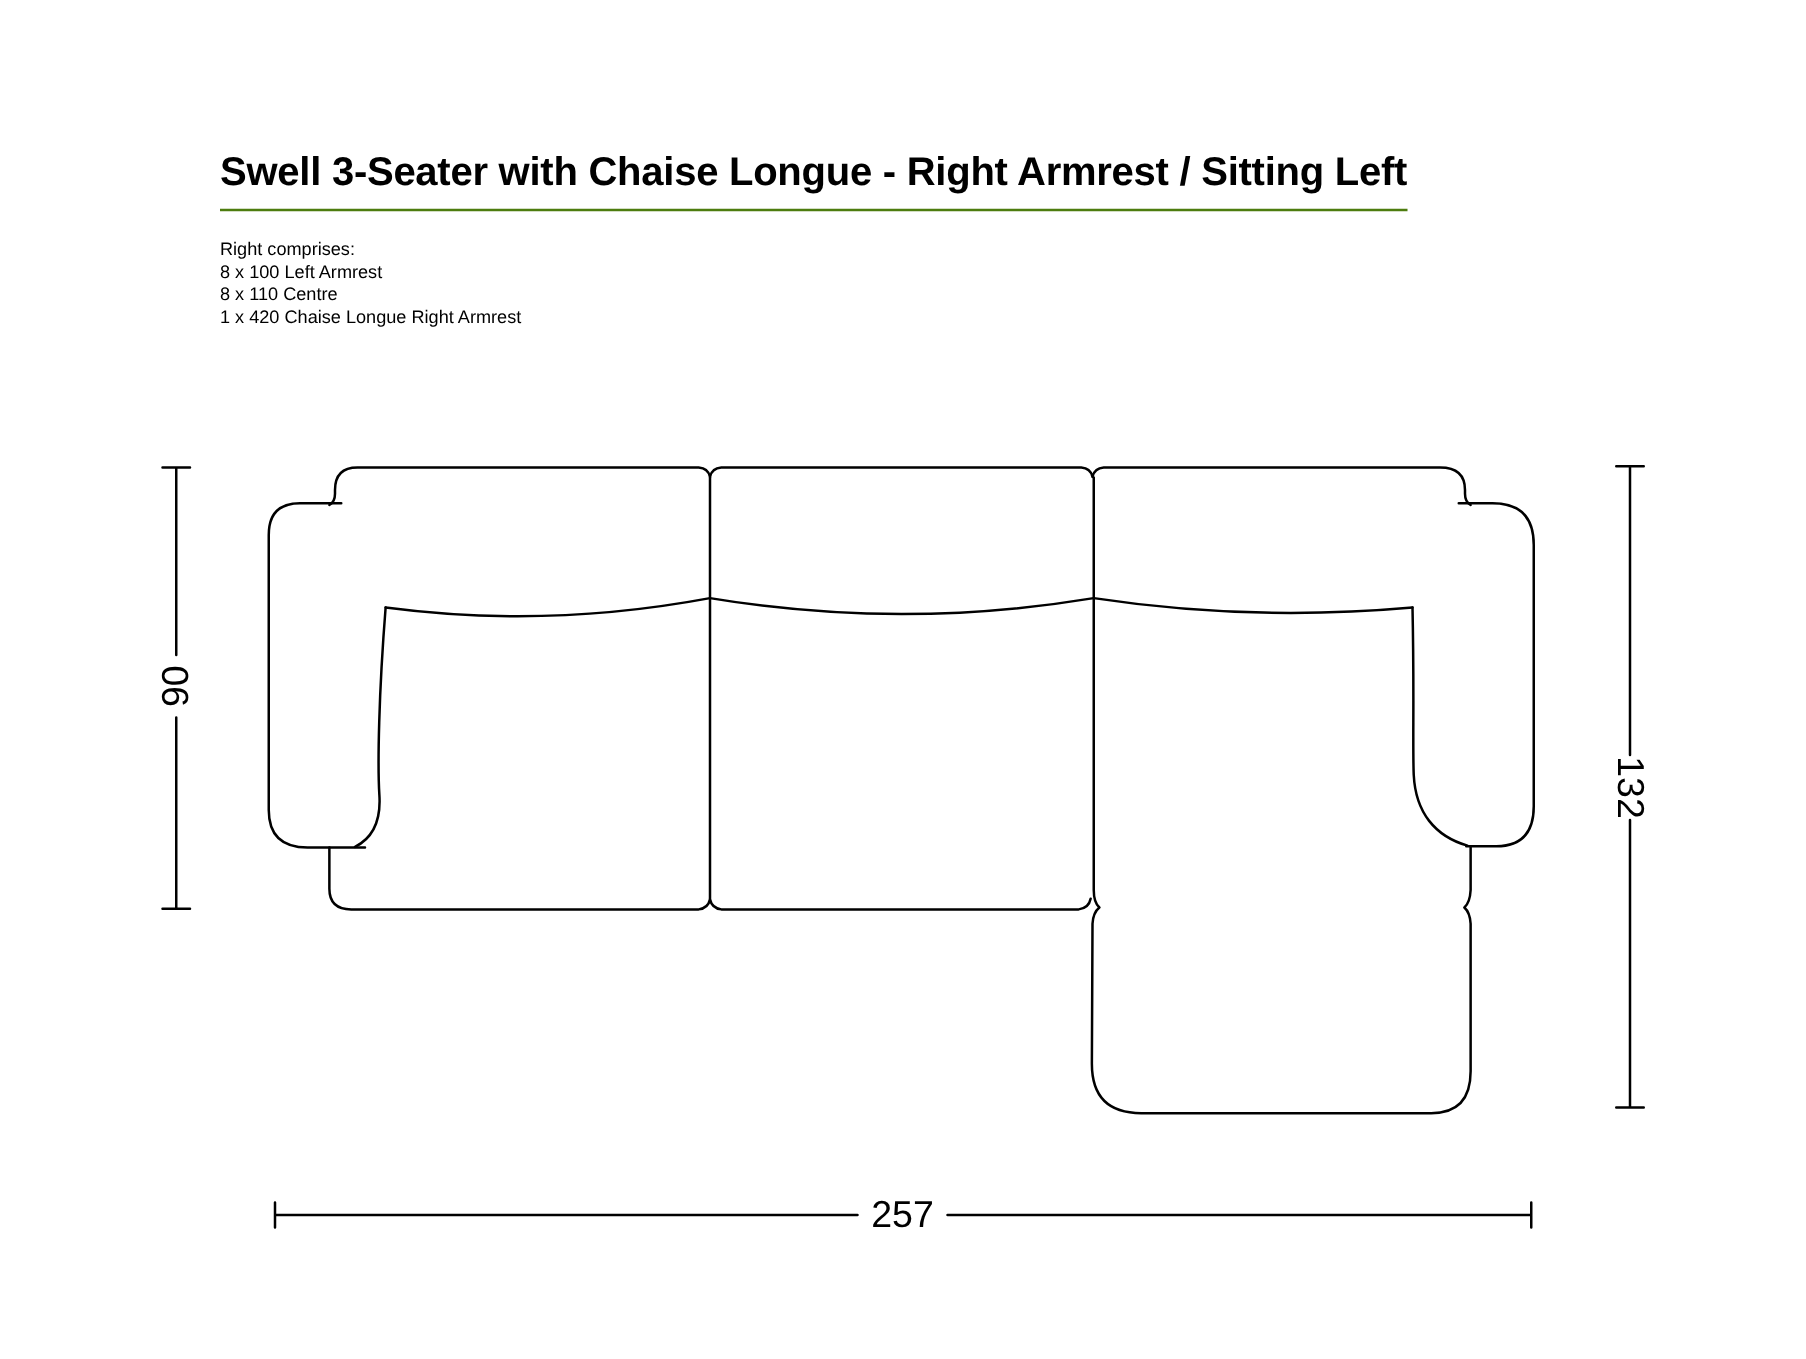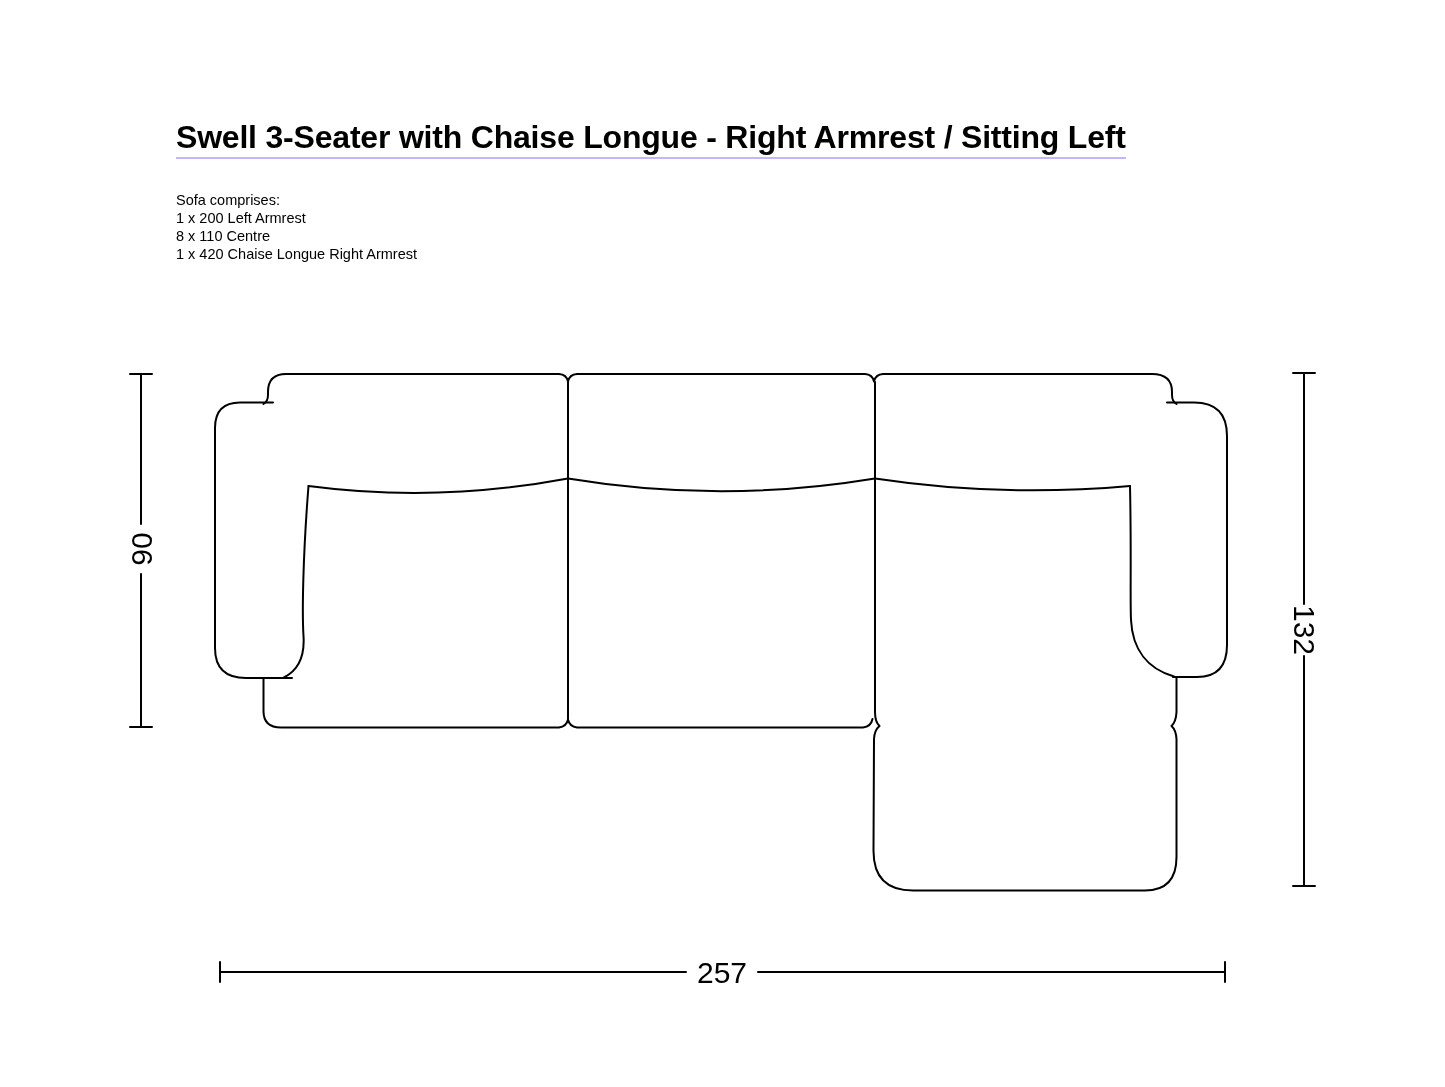--- a/index.html
+++ b/index.html
@@ -13,22 +13,22 @@
   }
   .page { position: absolute; inset: 0; }
   .title {
     position: absolute;
     left: 176px;
     top: 120px;
     font-size: 32px;
     font-weight: 600;
     letter-spacing: -0.2px;
     display: inline-block;
-    border-bottom: 2px solid #c4b5fd;
-    padding-bottom: 2px;
+    border-bottom: 2px solid #4d7c0f;
+    padding-bottom: 12px;
     line-height: 1.1;
     white-space: nowrap;
   }
   .comprises {
     position: absolute;
     left: 176px;
     top: 191px;
     font-size: 14.5px;
     line-height: 18px;
     font-weight: 400;
@@ -54,22 +54,22 @@
   }
 </style>
 </head>
 <body>
 
 <main class="page">
 
   <h1 class="title">Swell 3-Seater with Chaise Longue - Right Armrest / Sitting Left</h1>
 
   <div class="comprises">
-    <div>Sofa comprises:</div>
-    <div>1 x 200 Left Armrest</div>
+    <div>Right comprises:</div>
+    <div>8 x 100 Left Armrest</div>
     <div>8 x 110 Centre</div>
     <div>1 x 420 Chaise Longue Right Armrest</div>
   </div>
 
   <svg class="drawing" viewBox="0 0 1445 1087" xmlns="http://www.w3.org/2000/svg">
 
     <path d="M 263.5,404 Q 268,401.5 268,395 L 268,392 Q 268,374 286,374
          L 559,374 Q 566.5,374.5 568,381.5 Q 569.5,374.5 577,374
          L 865,374 Q 872.5,374.5 874,381.5 Q 875.5,374.5 883,374
          L 1152,374 Q 1172,374 1172,392 L 1172,395 Q 1172,401.5 1176.5,404"></path>

